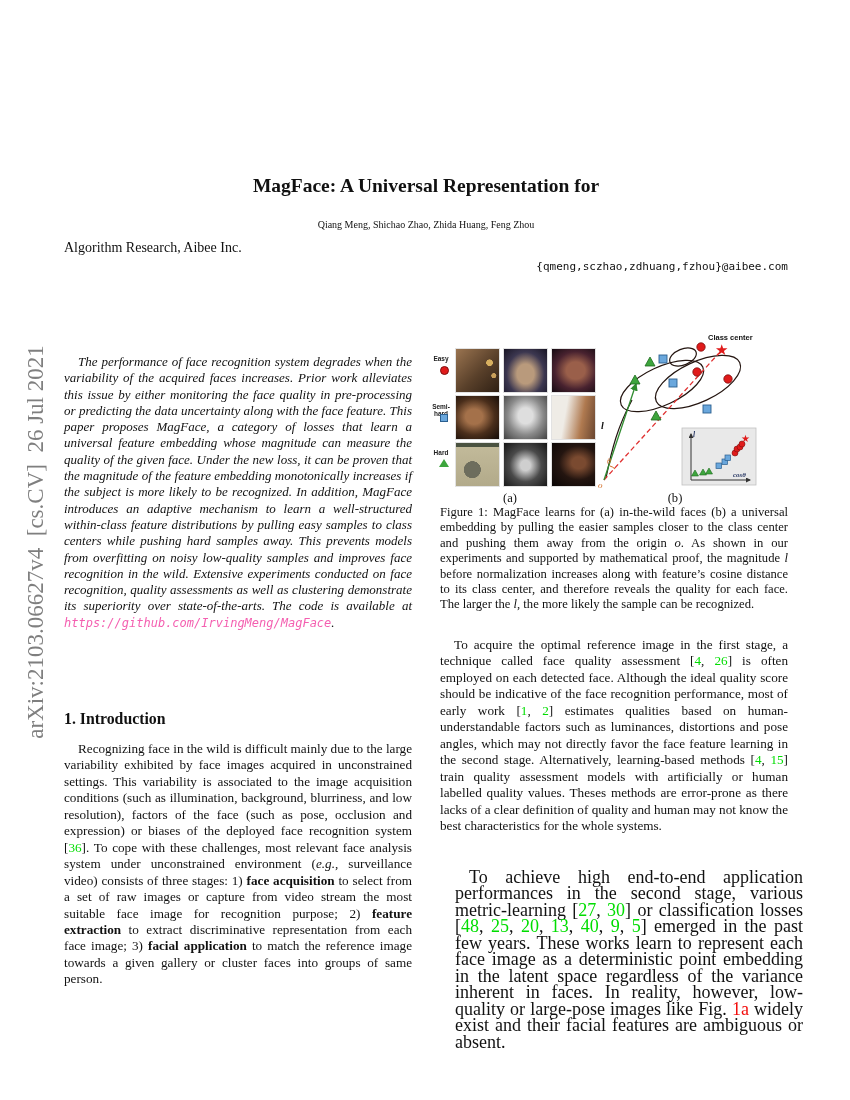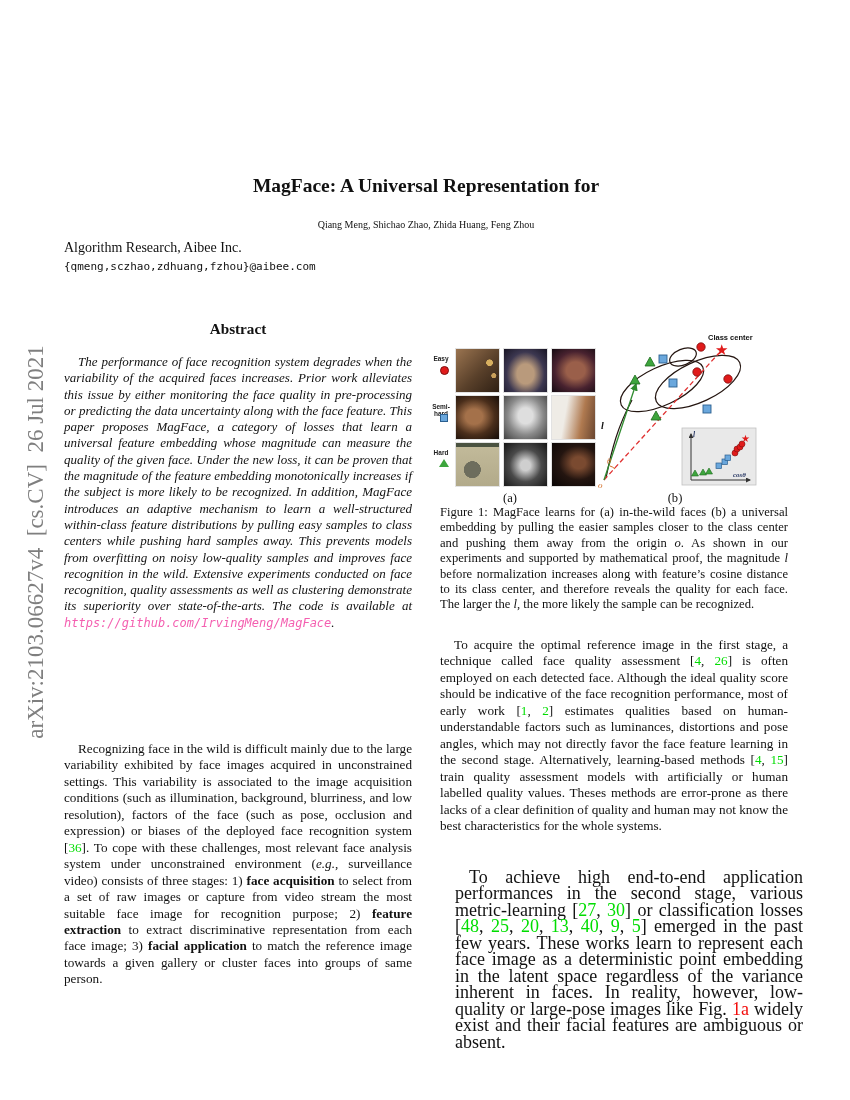--- a/index.html
+++ b/index.html
@@ -8,21 +8,21 @@
 
   
   #arxiv-strip{position:absolute;left:36px;top:542px;transform:translate(-50%,-50%) rotate(-90deg);
     white-space:pre;font-size:23px;color:#7f7f7f;font-family:"Liberation Serif",serif;}
 
   
   #title{position:absolute;left:64px;top:142px;width:724px;text-align:center;
     font-size:19.5px;font-weight:bold;line-height:23.5px;margin-top:32px;}
   #authors{position:absolute;left:64px;top:219px;width:724px;text-align:center;font-size:10px;}
   #affiliation{position:absolute;left:64px;top:240px;width:724px;font-size:14px;}
-  #email{position:absolute;left:64px;top:260px;width:724px;text-align:left;
+  #email{position:absolute;left:64px;top:260px;width:724px;text-align:right;
     font-family:"DejaVu Sans Mono",monospace;font-size:11px;}
 
   
   .abstract-heading{position:absolute;left:64px;top:320px;width:348px;text-align:center;
     font-size:15.2px;font-weight:bold;}
   .abstract-body{position:absolute;left:64px;top:354px;width:348px;font-size:13px;font-style:italic;
     line-height:16.3px;text-align:justify;text-indent:14px;}
   .intro-heading{position:absolute;left:64px;top:710px;width:348px;font-size:15.8px;font-weight:bold;}
   .intro-p{position:absolute;left:64px;top:741px;width:348px;font-size:13.2px;line-height:16.45px;
     text-align:justify;text-indent:14px;}
@@ -80,22 +80,22 @@
 
   <div id="arxiv-strip">arXiv:2103.06627v4  [cs.CV]  26 Jul 2021</div>
 
   <div id="title">
     <div>MagFace: A Universal Representation for</div>
   </div>
   <div id="authors">Qiang Meng, Shichao Zhao, Zhida Huang, Feng Zhou</div>
   <div id="affiliation">Algorithm Research, Aibee Inc.</div>
   <div id="email">{qmeng,sczhao,zdhuang,fzhou}@aibee.com</div>
 
-  <div class="abstract-heading">Abstract</div>
   <div class="abstract-body"><span>The performance of face recognition system degrades when the variability of the acquired faces increases. Prior work alleviates this issue by either monitoring the face quality in pre-processing or predicting the data uncertainty along with the face feature. This paper proposes MagFace, a category of losses that learn a universal feature embedding whose magnitude can measure the quality of the given face. Under the new loss, it can be proven that the magnitude of the feature embedding monotonically increases if the subject is more likely to be recognized. In addition, MagFace introduces an adaptive mechanism to learn a well-structured within-class feature distributions by pulling easy samples to class centers while pushing hard samples away. This prevents models from overfitting on noisy low-quality samples and improves face recognition in the wild. Extensive experiments conducted on face recognition, quality assessments as well as clustering demonstrate its superiority over state-of-the-arts. The code is available at </span><span class="link">https://github.com/IrvingMeng/MagFace</span><span>.</span></div>
+  <div class="intro-heading">1. Introduction</div>
   <div class="intro-p"><span>Recognizing face in the wild is difficult mainly due to the large variability exhibited by face images acquired in unconstrained settings. This variability is associated to the image acquisition conditions (such as illumination, background, blurriness, and low resolution), factors of the face (such as pose, occlusion and expression) or biases of the deployed face recognition system [</span><span class="cite">36</span><span>]. To cope with these challenges, most relevant face analysis system under unconstrained environment (</span><span class="i">e.g.</span><span>, surveillance video) consists of three stages: 1) </span><span class="b">face acquisition</span><span> to select from a set of raw images or capture from video stream the most suitable face image for recognition purpose; 2) </span><span class="b">feature extraction</span><span> to extract discriminative representation from each face image; 3) </span><span class="b">facial application</span><span> to match the reference image towards a given gallery or cluster faces into groups of same person.</span></div>
 
   <div id="figure1">
 
     <div class="row-label" style="top:23px;">Easy</div>
     <div class="row-marker mk-circle" style="top:34px;left:0px;"></div>
     <div class="row-label" style="top:71px;">Semi-hard</div>
     <div class="row-marker mk-square" style="top:82px;left:0px;"></div>
     <div class="row-label" style="top:117px;">Hard</div>
     <div class="row-marker mk-triangle" style="top:127px;left:-1px;"></div>

